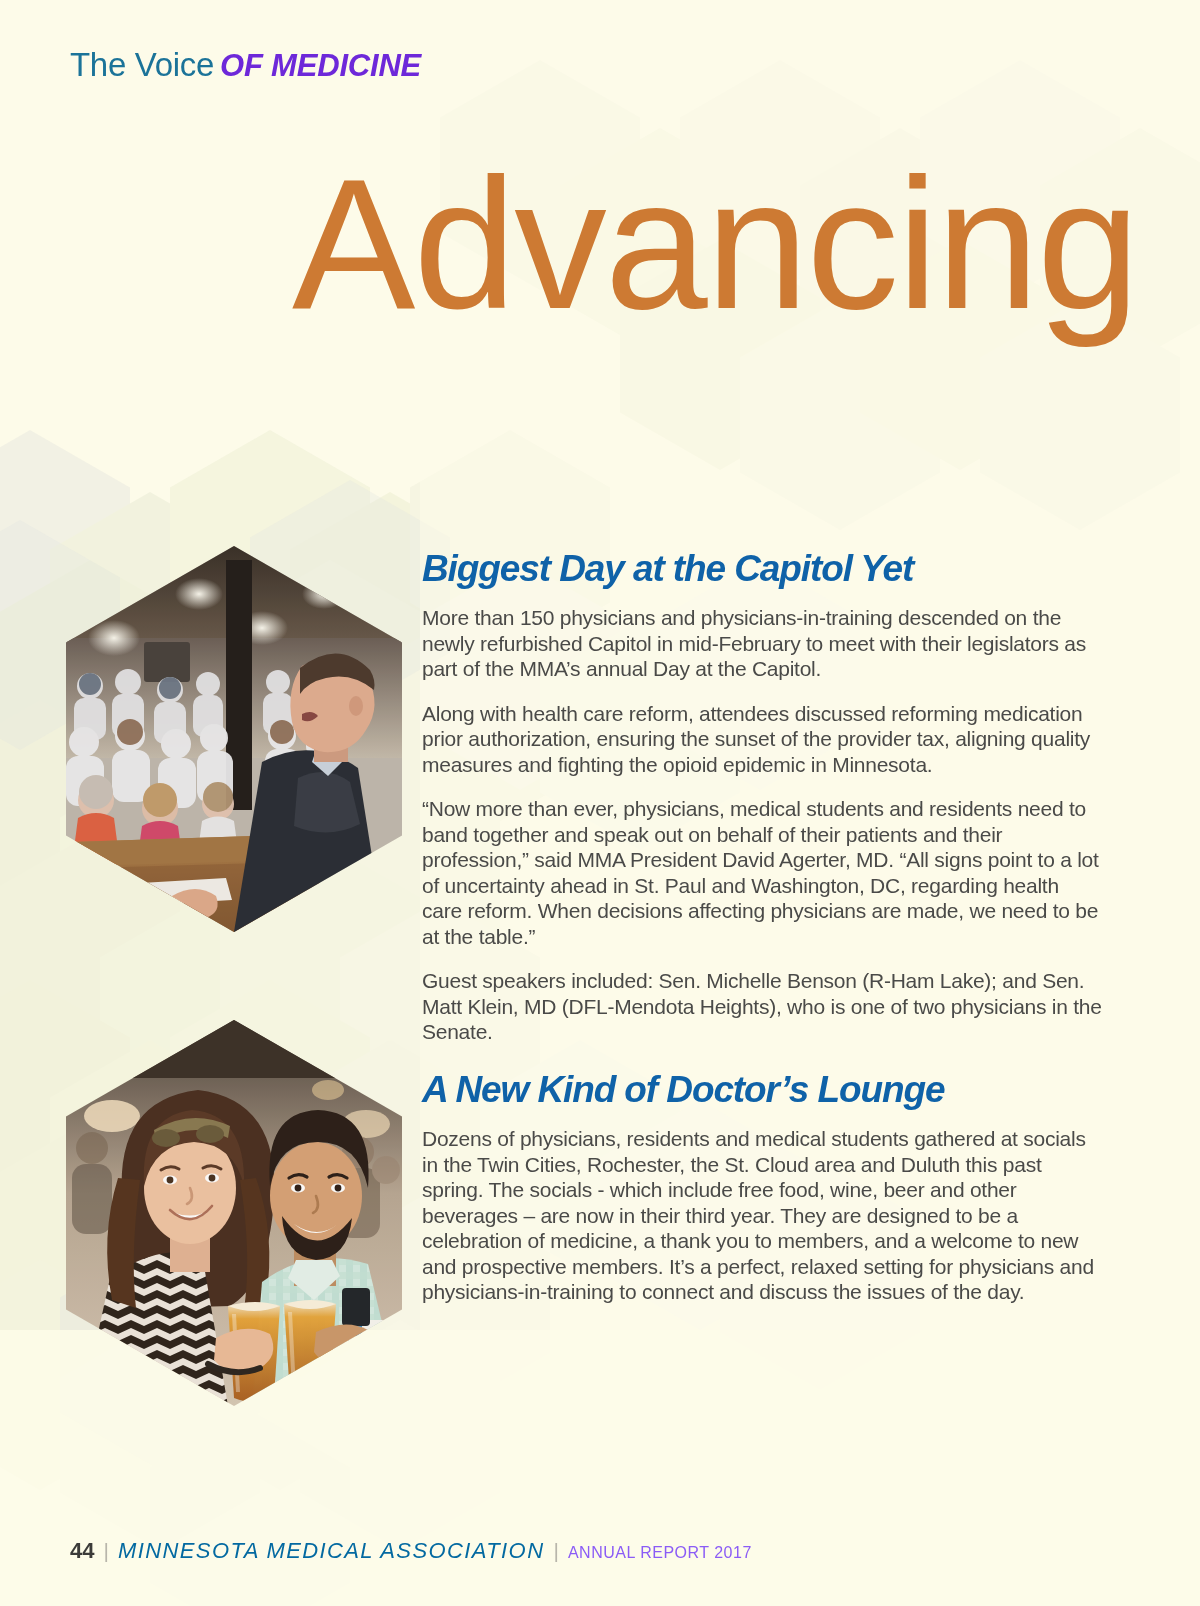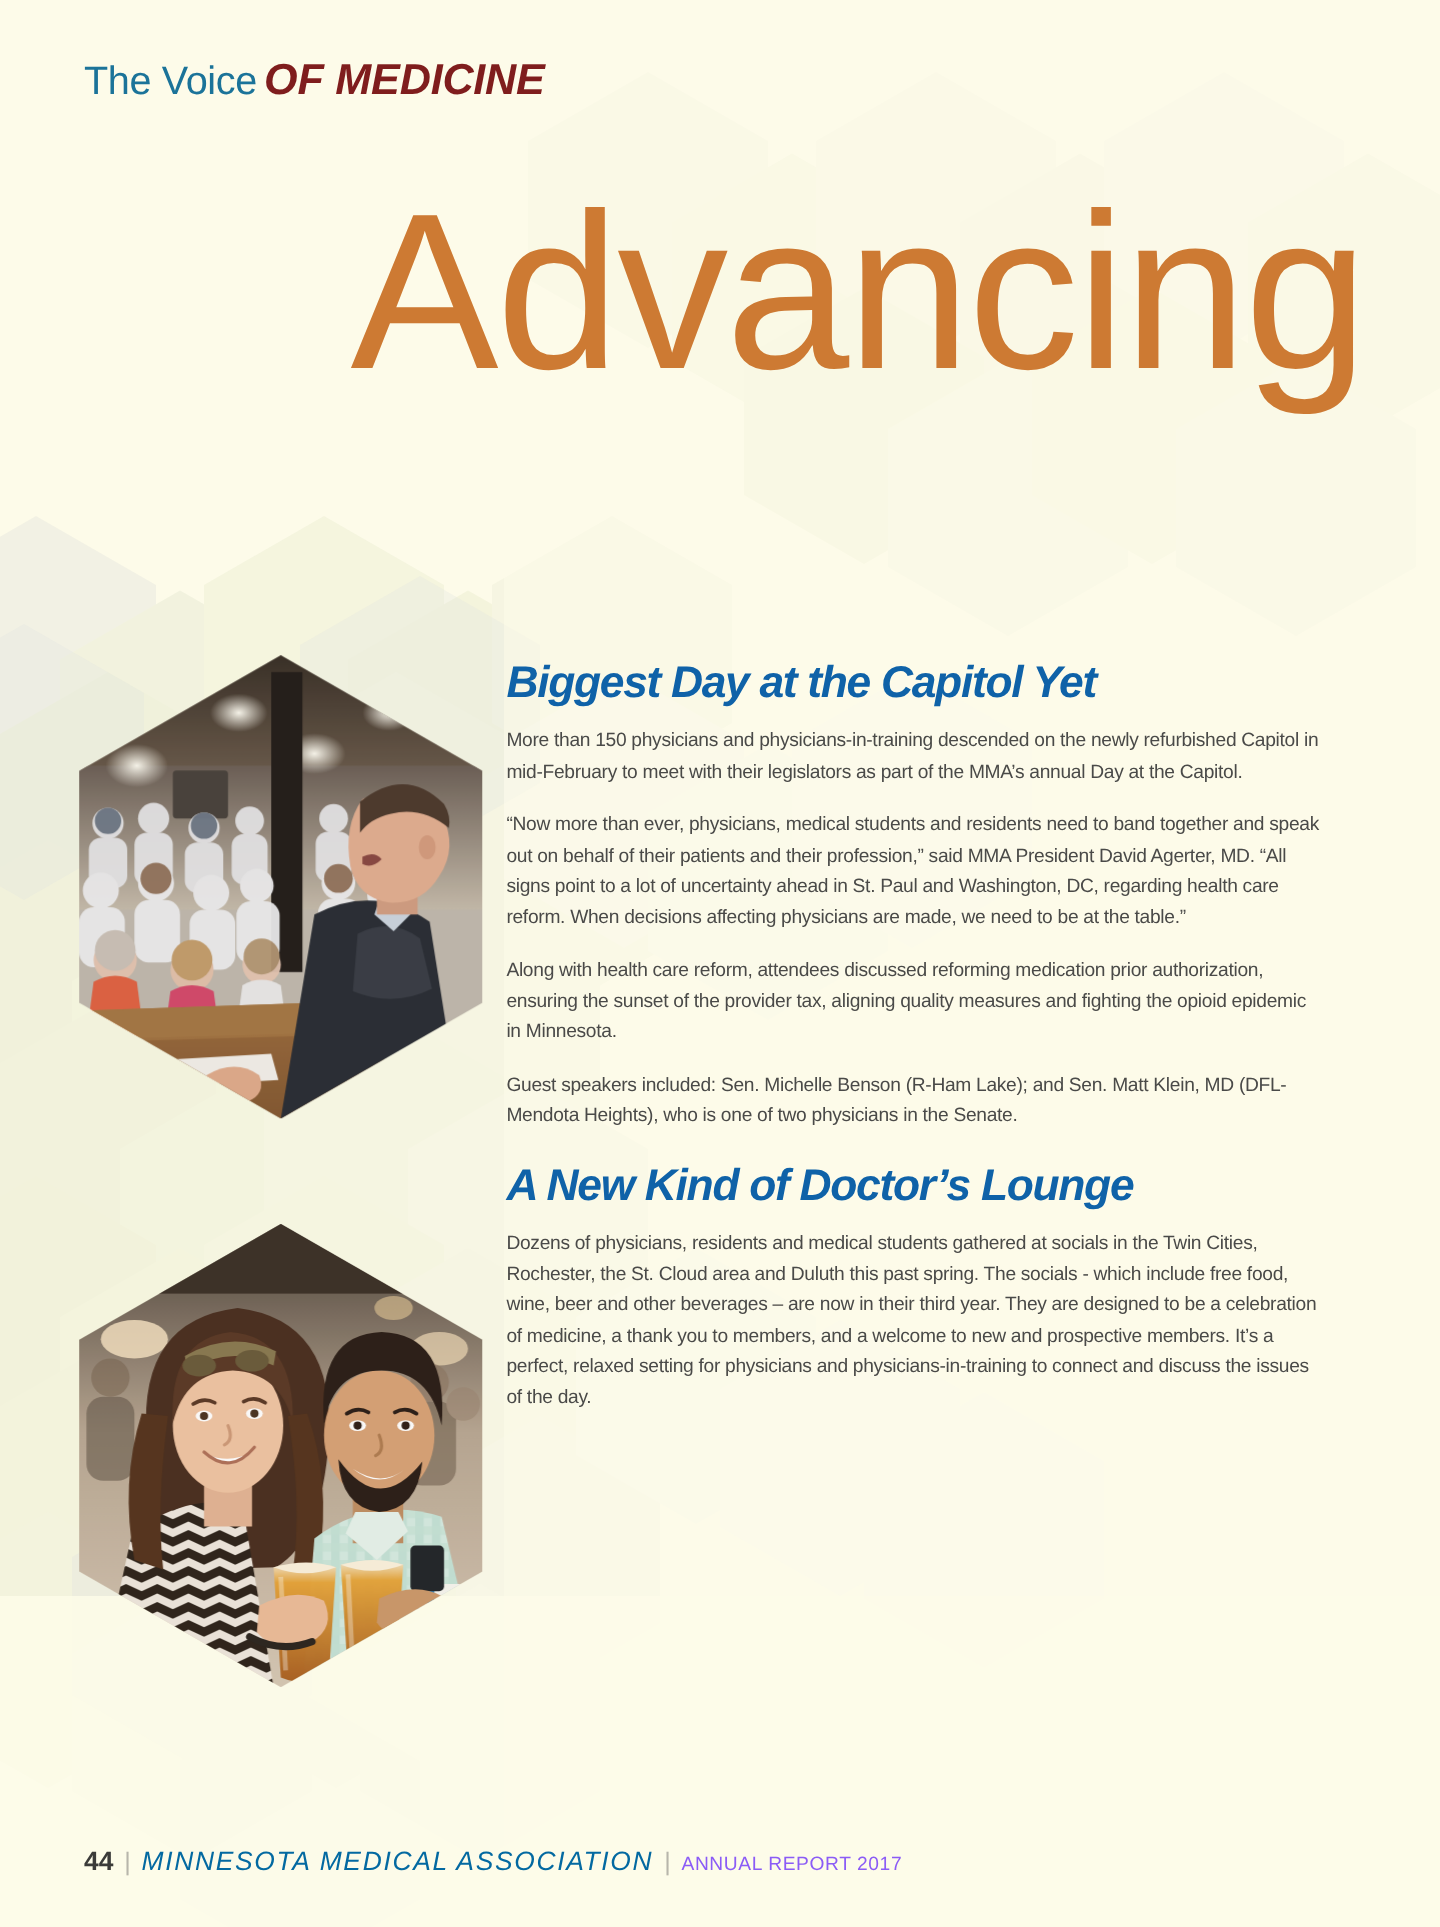--- a/index.html
+++ b/index.html
@@ -43,25 +43,25 @@
   }
   .masthead .mh-light {
     font-family: "Liberation Sans", sans-serif;
     font-size: 33px;
     font-weight: 300;
     letter-spacing: -0.3px;
     color: #1b7399;
   }
   .masthead .mh-bold {
     font-family: "Liberation Sans", sans-serif;
-    font-size: 36px;
+    font-size: 31px;
     font-weight: bold;
     font-style: italic;
     letter-spacing: -0.2px;
-    color: #7f1d1d;
+    color: #6d28d9;
     margin-left: 6px;
   }
 
   
   .display-title {
     position: absolute;
     right: 62px;
     top: 150px;
     z-index: 4;
     text-align: left;
@@ -103,21 +103,21 @@
     font-size: 37px;
     letter-spacing: -1.1px;
     color: #0f62a8;
     margin: 0 0 16px 0;
     line-height: 1.12;
     font-style: italic;
   }
   .sec-2 { margin-top: 24px; }
   .body-p {
     font-family: "Liberation Sans", sans-serif;
-    font-size: 16px;
+    font-size: 21px;
     line-height: 25.5px;
     color: #4a4a48;
     margin: 0 0 19px 0;
     letter-spacing: -0.25px;
   }
   .body-p:last-child { margin-bottom: 16px; }
 
   
   .hex-photo {
     position: absolute;
@@ -504,22 +504,22 @@
 
         <rect width="336" height="386" fill="#6b4a28" opacity="0.04"></rect>
       </g>
     </svg>
   </div>
 
   <div class="article-col">
 
     <h2 class="sec-heading">Biggest Day at the Capitol Yet</h2>
     <p class="body-p">More than 150 physicians and physicians-in-training descended on the newly refurbished Capitol in mid-February to meet with their legislators as part of the MMA’s annual Day at the Capitol.</p>
+    <p class="body-p">Along with health care reform, attendees discussed reforming medication prior authorization, ensuring the sunset of the provider tax, aligning quality measures and fighting the opioid epidemic in Minnesota.</p>
     <p class="body-p">“Now more than ever, physicians, medical students and residents need to band together and speak out on behalf of their patients and their profession,” said MMA President David Agerter, MD. “All signs point to a lot of uncertainty ahead in St. Paul and Washington, DC, regarding health care reform. When decisions affecting physicians are made, we need to be at the table.”</p>
-    <p class="body-p">Along with health care reform, attendees discussed reforming medication prior authorization, ensuring the sunset of the provider tax, aligning quality measures and fighting the opioid epidemic in Minnesota.</p>
     <p class="body-p">Guest speakers included: Sen. Michelle Benson (R-Ham Lake); and Sen. Matt Klein, MD (DFL-Mendota Heights), who is one of two physicians in the Senate.</p>
 
     <h2 class="sec-heading sec-2">A New Kind of Doctor’s Lounge</h2>
     <p class="body-p">Dozens of physicians, residents and medical students gathered at socials in the Twin Cities, Rochester, the St. Cloud area and Duluth this past spring. The socials - which include free food, wine, beer and other beverages – are now in their third year. They are designed to be a celebration of medicine, a thank you to members, and a welcome to new and prospective members. It’s a perfect, relaxed setting for physicians and physicians-in-training to connect and discuss the issues of the day.</p>
 
   </div>
 
   <div class="footer">
     <span class="pg-num">44</span><span class="divider">|</span><span class="org">MINNESOTA MEDICAL ASSOCIATION</span><span class="divider">|</span><span class="report">ANNUAL REPORT 2017</span>
   </div>

